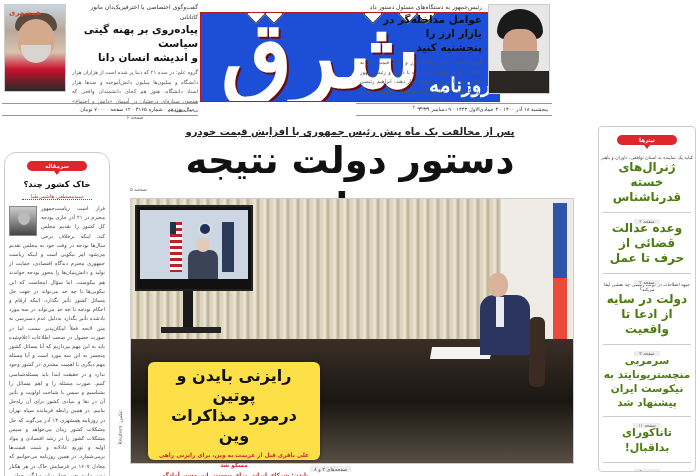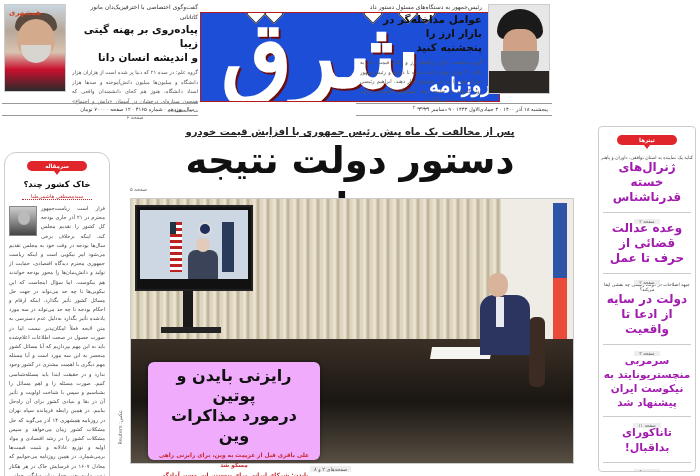--- a/index.html
+++ b/index.html
@@ -56,59 +56,59 @@
   .tv-stand { position: absolute; left: 52px; top: 92px; width: 10px; height: 40px; background: #1a1a1a; }
   .tv-base { position: absolute; left: 30px; top: 128px; width: 60px; height: 6px; background: #222; }
   .table { position: absolute; left: 0; top: 140px; width: 444px; height: 126px; background: linear-gradient(180deg, #3a2f26 0%, #1a1612 50%, #5a5145 100%); }
   .putin { position: absolute; left: 345px; top: 70px; width: 56px; height: 100px; }
   .putin .pface { position: absolute; left: 12px; top: 4px; width: 20px; height: 24px; border-radius: 45%; background: #d9b49a; }
   .putin .psuit { position: absolute; left: 4px; top: 26px; width: 50px; height: 60px; border-radius: 14px 14px 0 0; background: #2b3560; }
   .putin .pshirt { position: absolute; left: 20px; top: 28px; width: 8px; height: 30px; background: #e8eaf0; }
   .chair { position: absolute; left: 398px; top: 118px; width: 16px; height: 70px; background: #3b2b23; border-radius: 6px; }
   .papers { position: absolute; left: 300px; top: 148px; width: 60px; height: 12px; background: #f4f4f0; transform: skewX(-10deg); }
 
-  .photo-caption-box { position: absolute; left: 148px; top: 362px; width: 172px; height: 98px; background: #f0abfc; border-radius: 6px; box-shadow: 0 0 4px rgba(0,0,0,0.4); text-align: center; padding: 4px 6px; direction: rtl; }
+  .photo-caption-box { position: absolute; left: 148px; top: 362px; width: 172px; height: 98px; background: #fde047; border-radius: 6px; box-shadow: 0 0 4px rgba(0,0,0,0.4); text-align: center; padding: 4px 6px; direction: rtl; }
   .cap-title { font-size: 16px; font-weight: bold; line-height: 20px; color: #111; letter-spacing: -0.5px; }
   .cap-body { font-size: 5.8px; font-weight: bold; line-height: 10px; color: #c62a2f; margin-top: 4px; }
   .photo-credit { position: absolute; left: 117px; top: 410px; width: 10px; font-size: 5px; color: #666; writing-mode: vertical-rl; transform: rotate(180deg); }
   .photo-pages { position: absolute; left: 310px; top: 466px; font-size: 5px; color: #555; background: #eee; padding: 0 4px; }
 
   
   .left-col { position: absolute; left: 4px; top: 126px; width: 106px; height: 346px; border: 1px solid #ccc; border-radius: 12px; overflow: hidden; margin-top: 26px; }
   .sect-pill { margin: 8px auto 0; width: 60px; height: 10px; background: #e1262b; border-radius: 5px; color: #fff; font-size: 5.5px; text-align: center; line-height: 10px; font-weight: bold; position: relative; }
   .sect-pill::after { content: ""; position: absolute; left: 27px; bottom: -4px; border-left: 3px solid transparent; border-right: 3px solid transparent; border-top: 4px solid #e1262b; }
   .col-title { text-align: center; font-size: 8.5px; font-weight: bold; margin-top: 8px; }
   .author { text-align: center; font-size: 5.2px; color: #c62a2f; margin-top: 4px; border-bottom: 1px dotted #c62a2f; width: 70px; margin-left: auto; margin-right: auto; }
   .author-photo { float: left; width: 28px; height: 30px; margin: 6px 4px 2px 4px; background: linear-gradient(180deg, #ccc 0%, #999 40%, #444 100%); border: 1px solid #888; position: relative; }
   .author-photo::before { content: ""; position: absolute; left: 8px; top: 4px; width: 12px; height: 14px; border-radius: 50%; background: #bbb; }
   .col-body { font-size: 5.2px; color: #444; line-height: 9.2px; text-align: justify; padding: 4px 4px 0 4px; }
 
   
   .right-col { position: absolute; right: 4px; top: 126px; width: 98px; height: 346px; border: 1px solid #ccc; border-radius: 4px; overflow: hidden; text-align: center; }
   .r-kicker { font-size: 4.6px; color: #444; margin-top: 8px; }
-  .r-head { font-size: 12px; font-weight: bold; line-height: 15px; color: #a21caf; padding: 0 3px; }
+  .r-head { font-size: 12px; font-weight: bold; line-height: 15px; color: #4d7c0f; padding: 0 3px; }
   .r-divider { position: relative; height: 8px; margin: 3px 4px; }
   .r-divider::before { content: ""; position: absolute; left: 0; right: 0; top: 4px; border-top: 1px solid #ccc; }
   .r-divider span { position: relative; background: #eee; font-size: 4.5px; color: #666; padding: 0 5px; }
   .r-item { padding-top: 2px; }
 </style>
 </head>
 <body>
 
 <div class="masthead">
   <div class="mh-left">
     <div class="photo">
       <div class="hair"></div>
         <div class="face"></div>
         <div class="beard"></div>
       <span class="brand">همشهری</span>
     </div>
     <div class="mh-text" style="left:72px; top:2px; width:126px;">
       <div class="kicker-sm">گفت‌وگوی اختصاصی با اخترفیزیک‌دان مانور کاتانانی</div>
-      <div class="head-sm">پیاده‌روی بر پهنه گیتی زیبا</div>
+      <div class="head-sm">پیاده‌روی بر پهنه گیتی سیاست</div>
       <div class="head-sm">و اندیشه انسان دانا</div>
       <div class="body-sm" style="height:44px; overflow:hidden; margin-top:4px;">گروه علم: در سده ۲۱ که دنیا پر شده است از هزاران هزار دانشگاه و میلیون‌ها میلیون دانش‌آموخته و صدها هزار استاد دانشگاه، هنوز هم کجای دانشمندان واقعی که همچون ستاره‌ای درخشان در آسمان «دانش و اجتماع» می‌درخشند...</div>
       <div class="page-ref">صفحه ۶</div>
     </div>
   </div>
 
   <div class="logo-box">
     <div class="logo-dots">
       <span style="left:48px; top:2px;"></span>
         <span style="left:66px; top:2px;"></span>

